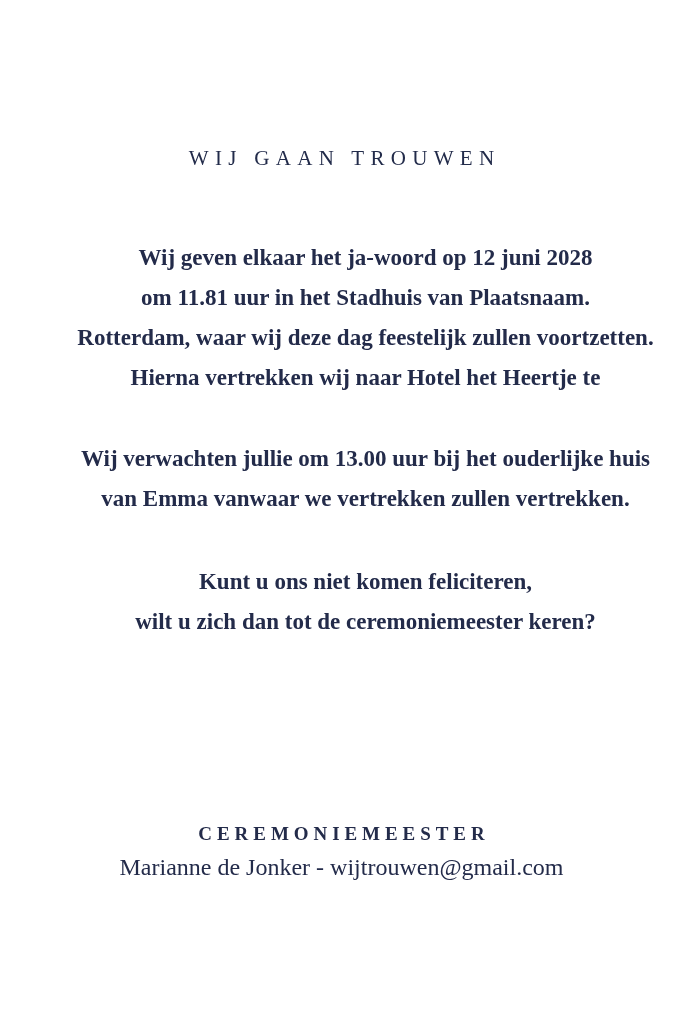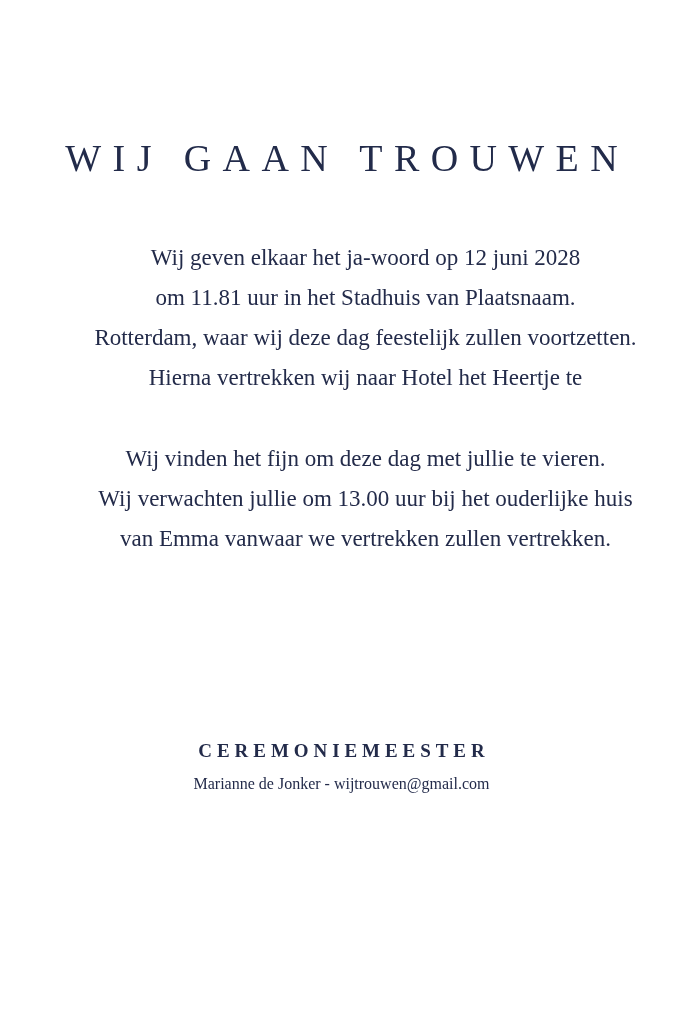--- a/index.html
+++ b/index.html
@@ -14,78 +14,81 @@
     margin: 0 auto;
     background: #ffffff;
     color: #232b4a;
     font-family: "Liberation Serif", serif;
     text-align: center;
     overflow: hidden;
   }
   .title {
     margin: 0;
     padding-top: 140px;
-    font-size: 38px;
+    font-size: 21px;
     font-weight: 400;
     line-height: 37px;
     letter-spacing: 0.30em;
     text-indent: 0.30em; 
     color: #222b4a;
   }
   .subtitle {
     margin: 28px 0 0 0;
     font-style: italic;
     font-size: 22px;
     line-height: 26px;
     font-weight: 400;
   }
   .para {
     margin: 0;
     font-size: 23px;
     line-height: 40px;
-    font-weight: 400;
+    font-weight: 700;
     padding-left: 48px;
   }
   .para .line { display: block; }
   .para-1 { margin-top: 61px; }
   .para-2 { margin-top: 41px; }
   .para-3 { margin-top: 43px; }
   .footer-heading {
     margin: 180px 0 0 0;
     font-size: 19px;
     font-weight: 700;
     line-height: 24px;
     letter-spacing: 0.26em;
     text-indent: 0.26em;
   }
   .footer-contact {
     margin: 8px 0 0 0;
-    font-size: 16px;
+    font-size: 24px;
     line-height: 26px;
   }
 </style>
 </head>
 <body>
 
 <div class="card">
 
   <h1 class="title">WIJ GAAN TROUWEN</h1>
 
 
   <p class="para para-1">
     <span class="line">Wij geven elkaar het ja-woord op 12 juni 2028</span>
     <span class="line">om 11.81 uur in het Stadhuis van Plaatsnaam.</span>
     <span class="line">Rotterdam, waar wij deze dag feestelijk zullen voortzetten.</span>
     <span class="line">Hierna vertrekken wij naar Hotel het Heertje te</span>
   </p>
 
   <p class="para para-2">
-    <span class="line">Wij vinden het fijn om deze dag met jullie te vieren.</span>
     <span class="line">Wij verwachten jullie om 13.00 uur bij het ouderlijke huis</span>
     <span class="line">van Emma vanwaar we vertrekken zullen vertrekken.</span>
   </p>
 
+  <p class="para para-3">
+    <span class="line">Kunt u ons niet komen feliciteren,</span>
+    <span class="line">wilt u zich dan tot de ceremoniemeester keren?</span>
+  </p>
 
   <p class="footer-heading">CEREMONIEMEESTER</p>
 
   <p class="footer-contact">Marianne de Jonker - wijtrouwen@gmail.com</p>
 
 </div>
 
 </body></html>

